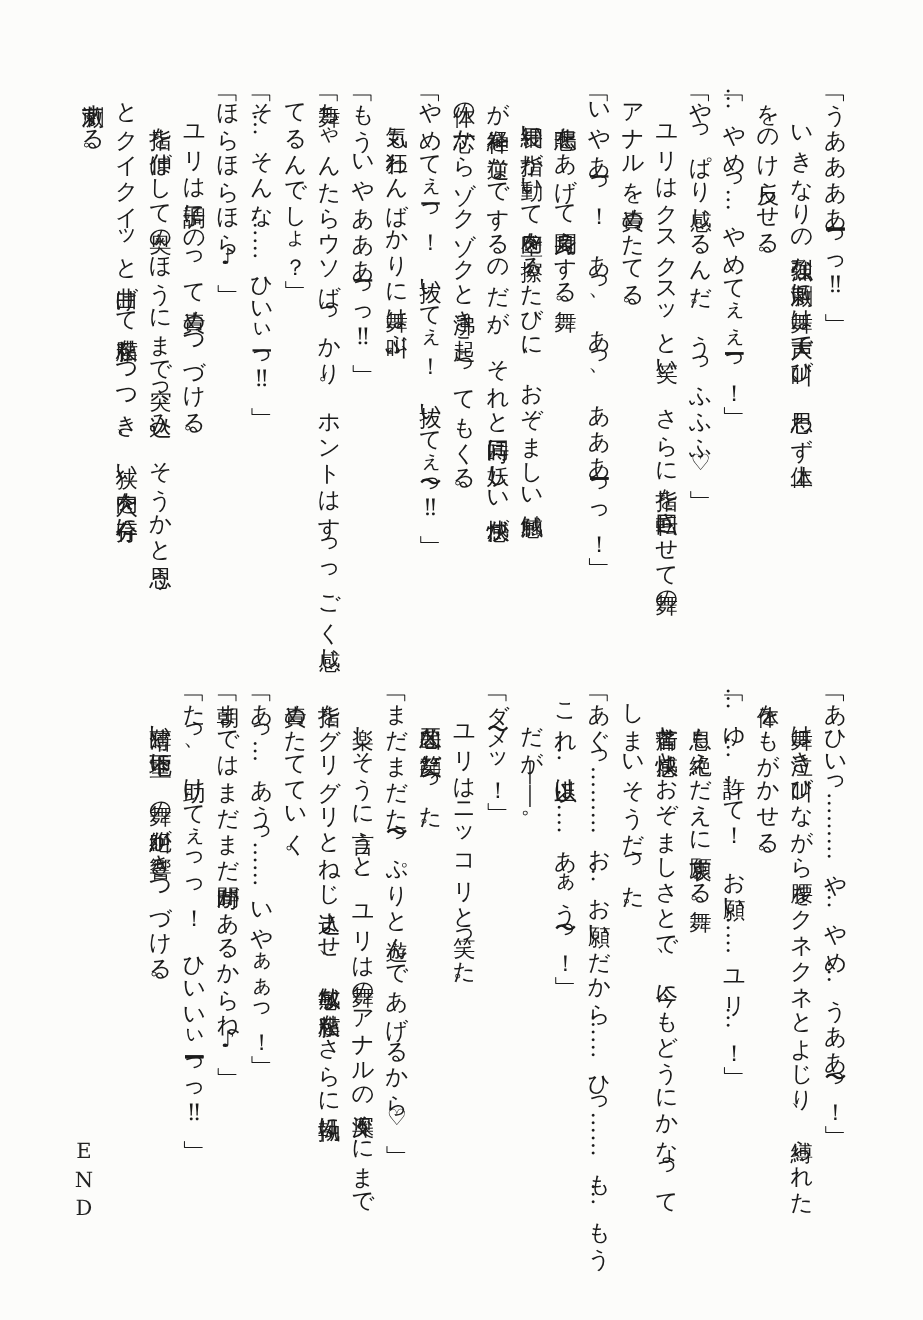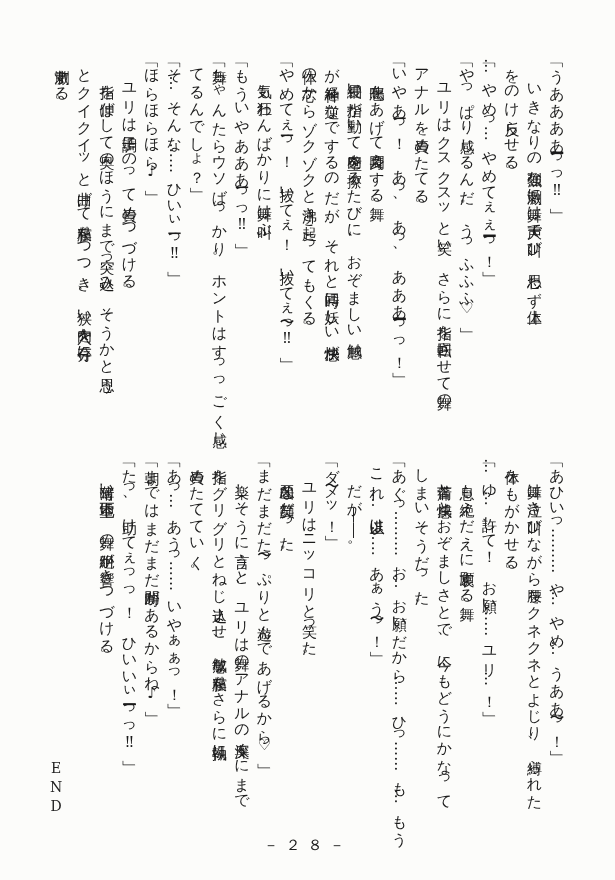--- a/index.html
+++ b/index.html
@@ -114,15 +114,14 @@
     <span class="text-column">指をグリグリとねじ込ませ、敏感な粘膜をさらに執拗に</span>
     <span class="text-column">責めたてていく。</span>
     <span class="text-column">「あっ…あうっ……いやぁぁっ！」</span>
     <span class="text-column">「朝まではまだまだ時間があるからね♪」</span>
     <span class="text-column">「たっ、助けてぇっっ！　ひいいぃーーーっっ‼」</span>
     <span class="text-column">　薄暗い地下室に、舞の絶叫が響きつづける。</span>
   </div>
 
   <div class="end-marker">END</div>
 
-  <div class="page-number">－２８－</div>
 
 </div>
 
 </body></html>

